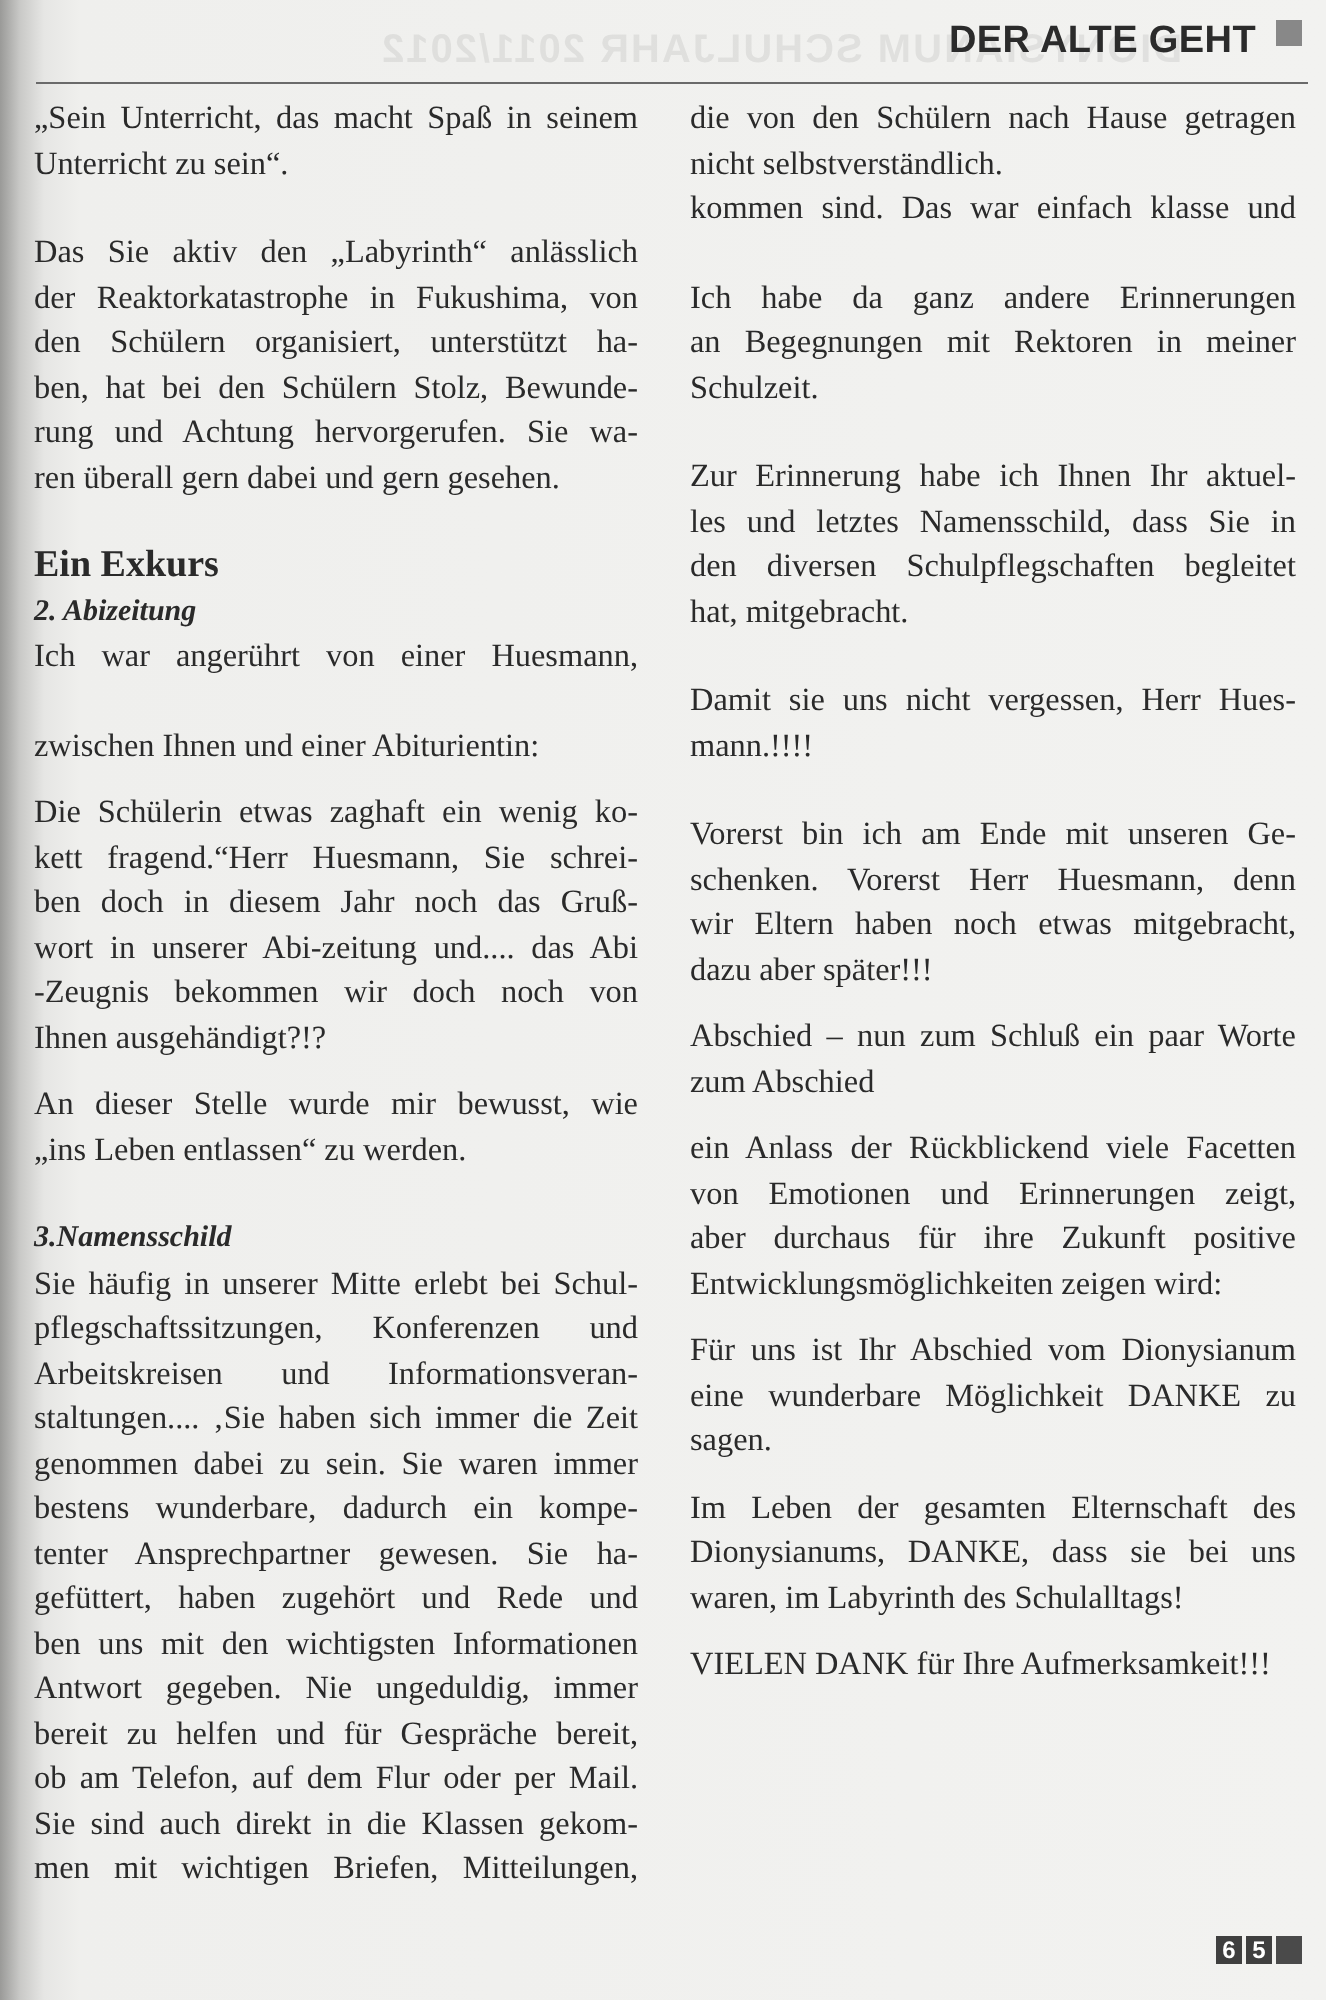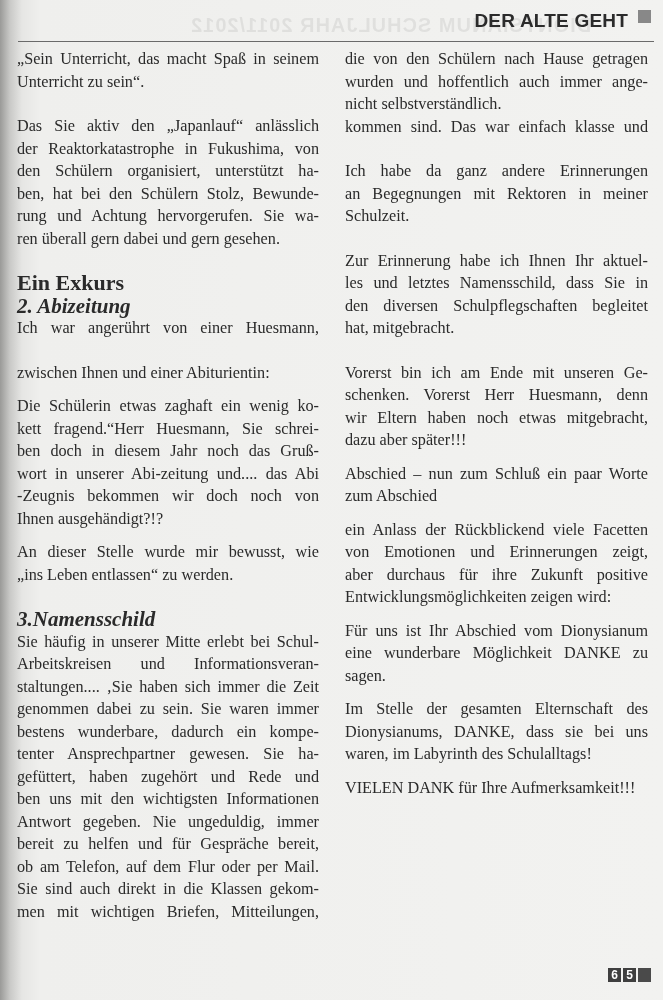--- a/index.html
+++ b/index.html
@@ -81,29 +81,29 @@
       text-align: justify;
       text-align-last: justify;
       white-space: nowrap;
       overflow: hidden;
     }
     .line.last {
       text-align-last: left;
     }
     .h-bold {
       font-weight: bold;
-      font-size: 22px;
+      font-size: 19px;
       line-height: 22.5px;
       display: block;
       margin-top: 2px;
     }
     .h-italic {
       font-weight: bold;
       font-style: italic;
-      font-size: 21px;
+      font-size: 15px;
       line-height: 22.5px;
       display: block;
     }
     .page-number {
       position: absolute;
       right: 12px;
       bottom: 18px;
       display: flex;
       gap: 2px;
     }
@@ -131,21 +131,21 @@
     <span class="header-square"></span>
   </div>
   <div class="header-rule"></div>
 
   <div class="col col-left">
     <p>
       <span class="line">„Sein Unterricht, das macht Spaß in seinem</span>
       <span class="line last">Unterricht zu sein“.</span>
     </p>
     <p>
-      <span class="line">Das Sie aktiv den „Japanlauf“ anlässlich</span>
+      <span class="line">Das Sie aktiv den „Labyrinth“ anlässlich</span>
       <span class="line">der Reaktorkatastrophe in Fukushima, von</span>
       <span class="line">den Schülern organisiert, unterstützt ha-</span>
       <span class="line">ben, hat bei den Schülern Stolz, Bewunde-</span>
       <span class="line">rung und Achtung hervorgerufen. Sie wa-</span>
       <span class="line last">ren überall gern dabei und gern gesehen.</span>
     </p>
     <p class="nomargin">
       <span class="h-bold">Ein Exkurs</span>
       <span class="h-italic">2. Abizeitung</span>
     </p>
@@ -163,53 +163,57 @@
       <span class="line">-Zeugnis bekommen wir doch noch von</span>
       <span class="line last">Ihnen ausgehändigt?!?</span>
     </p>
     <p>
       <span class="line">An dieser Stelle wurde mir bewusst, wie</span>
       <span class="line last">„ins Leben entlassen“ zu werden.</span>
     </p>
     <p class="nomargin">
       <span class="h-italic">3.Namensschild</span>
       <span class="line">Sie häufig in unserer Mitte erlebt bei Schul-</span>
+      <span class="line">pflegschaftssitzungen, Konferenzen und</span>
       <span class="line">Arbeitskreisen und Informationsveran-</span>
       <span class="line">staltungen.... ‚Sie haben sich immer die Zeit</span>
       <span class="line">genommen dabei zu sein. Sie waren immer</span>
       <span class="line">bestens wunderbare, dadurch ein kompe-</span>
       <span class="line">tenter Ansprechpartner gewesen. Sie ha-</span>
       <span class="line">gefüttert, haben zugehört und Rede und</span>
       <span class="line">ben uns mit den wichtigsten Informationen</span>
       <span class="line">Antwort gegeben. Nie ungeduldig, immer</span>
       <span class="line">bereit zu helfen und für Gespräche bereit,</span>
       <span class="line">ob am Telefon, auf dem Flur oder per Mail.</span>
       <span class="line">Sie sind auch direkt in die Klassen gekom-</span>
       <span class="line">men mit wichtigen Briefen, Mitteilungen,</span>
     </p>
   </div>
 
   <div class="col col-right">
     <p>
       <span class="line">die von den Schülern nach Hause getragen</span>
-      <span class="line">wurden und hoffentlich auch immer ange-</span>
       <span class="line last">nicht selbstverständlich.</span>
       <span class="line">kommen sind. Das war einfach klasse und</span>
     </p>
     <p>
       <span class="line">Ich habe da ganz andere Erinnerungen</span>
       <span class="line">an Begegnungen mit Rektoren in meiner</span>
       <span class="line last">Schulzeit.</span>
     </p>
     <p>
       <span class="line">Zur Erinnerung habe ich Ihnen Ihr aktuel-</span>
       <span class="line">les und letztes Namensschild, dass Sie in</span>
       <span class="line">den diversen Schulpflegschaften begleitet</span>
       <span class="line last">hat, mitgebracht.</span>
     </p>
+    <p>
+      <span class="line">Damit sie uns nicht vergessen, Herr Hues-</span>
+      <span class="line last">mann.!!!!</span>
+    </p>
     <p class="tight">
       <span class="line">Vorerst bin ich am Ende mit unseren Ge-</span>
       <span class="line">schenken. Vorerst Herr Huesmann, denn</span>
       <span class="line">wir Eltern haben noch etwas mitgebracht,</span>
       <span class="line last">dazu aber später!!!</span>
     </p>
     <p class="tight">
       <span class="line">Abschied – nun zum Schluß ein paar Worte</span>
       <span class="line last">zum Abschied</span>
     </p>
@@ -218,21 +222,21 @@
       <span class="line">von Emotionen und Erinnerungen zeigt,</span>
       <span class="line">aber durchaus für ihre Zukunft positive</span>
       <span class="line last">Entwicklungsmöglichkeiten zeigen wird:</span>
     </p>
     <p class="tight">
       <span class="line">Für uns ist Ihr Abschied vom Dionysianum</span>
       <span class="line">eine wunderbare Möglichkeit DANKE zu</span>
       <span class="line last">sagen.</span>
     </p>
     <p class="tight">
-      <span class="line">Im Stelle der gesamten Elternschaft des</span>
+      <span class="line">Im Leben der gesamten Elternschaft des</span>
       <span class="line">Dionysianums, DANKE, dass sie bei uns</span>
       <span class="line last">waren, im Labyrinth des Schulalltags!</span>
     </p>
     <p class="tight">
       <span class="line last">VIELEN DANK für Ihre Aufmerksamkeit!!!</span>
     </p>
   </div>
 
   <div class="page-number">
     <span class="pn-box">6</span>

